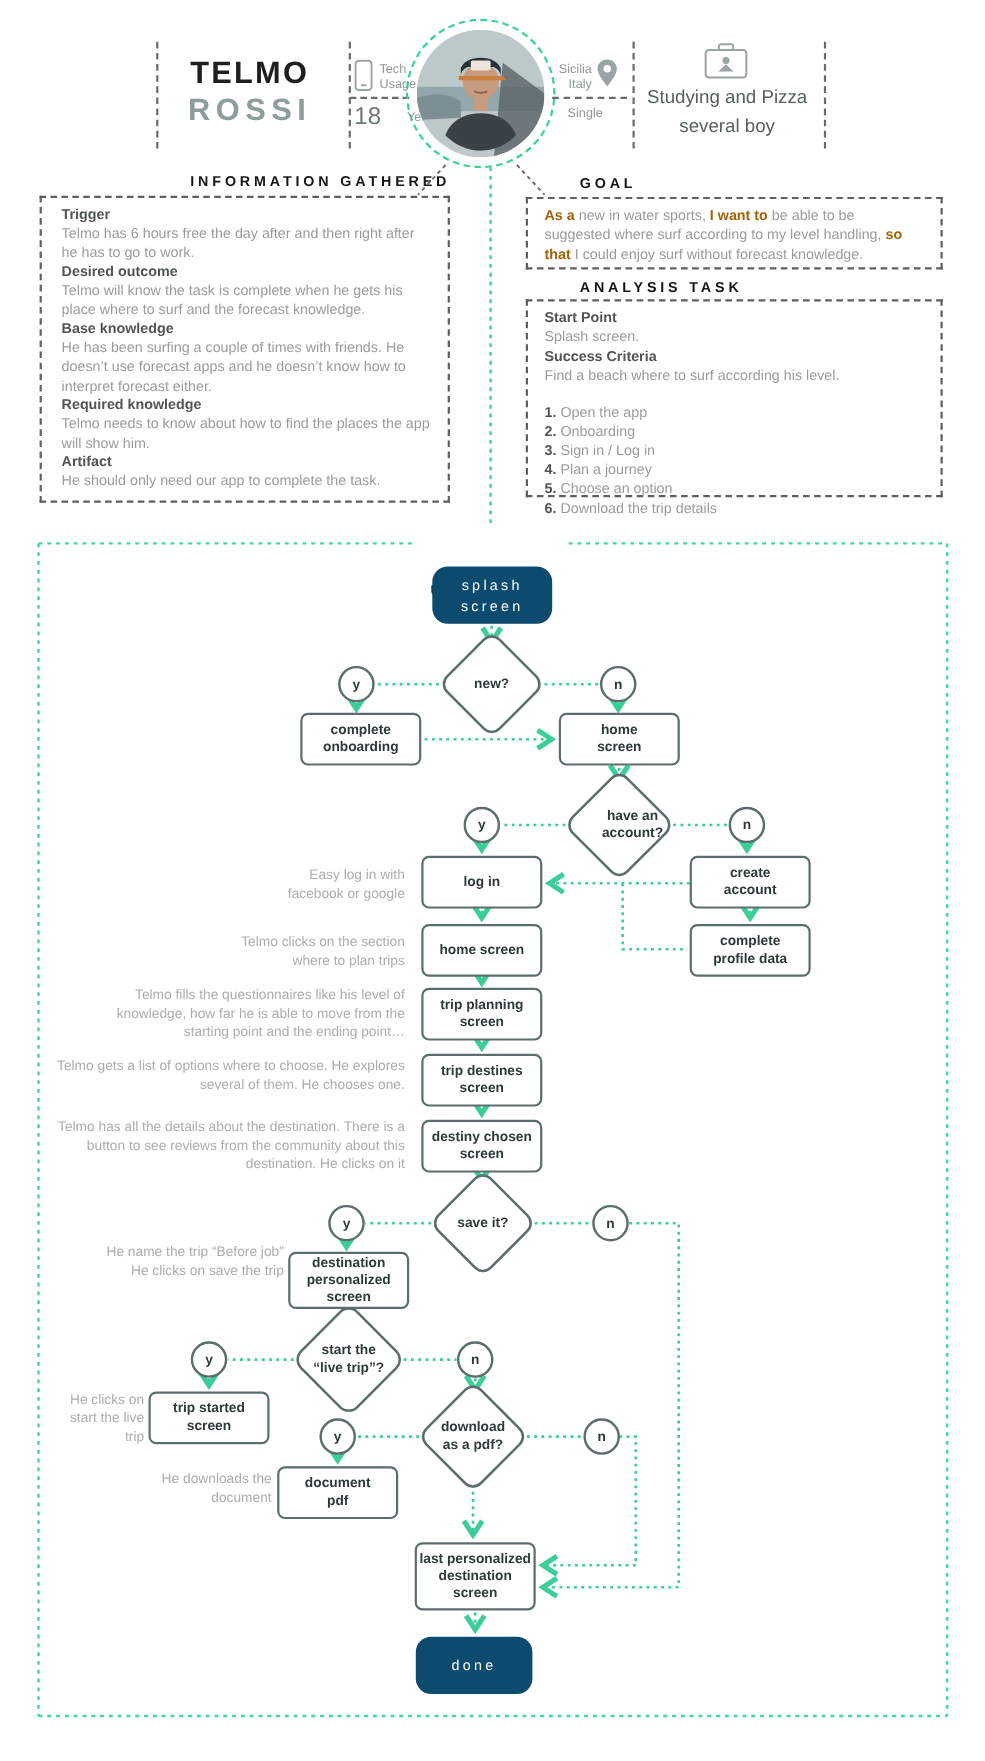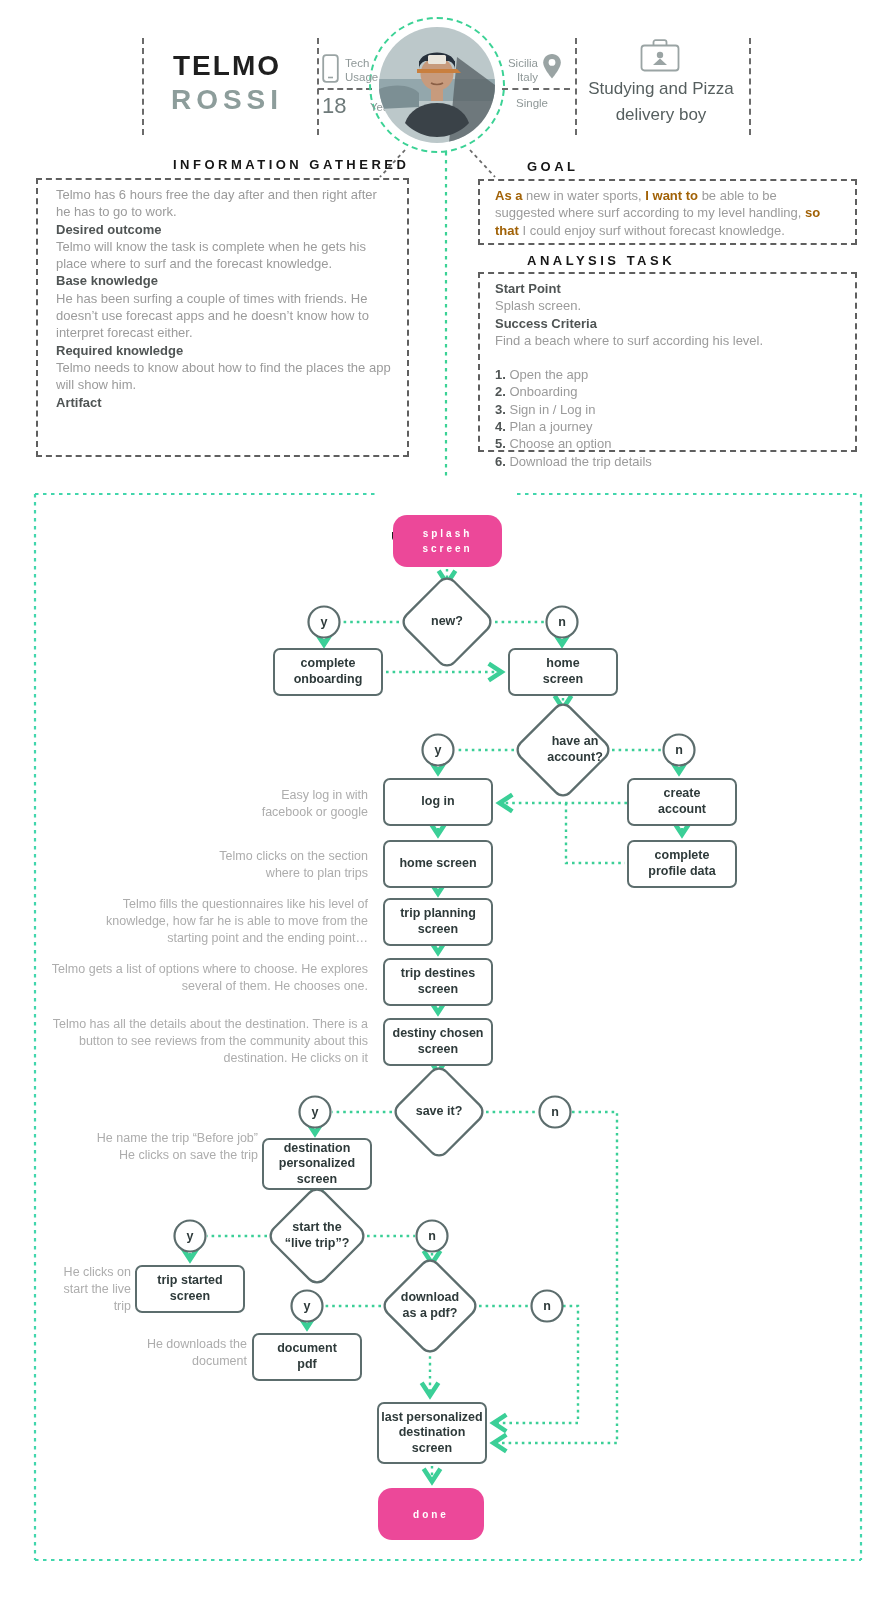--- a/index.html
+++ b/index.html
@@ -25,23 +25,23 @@
   .body-text{font-size:13px;line-height:17.3px;color:#9b9b9b;}
   .sub-head{color:#4f5454;font-weight:bold;}
   .seg-bold{color:#a16207;font-weight:bold;}
   .step-num{color:#4f5454;font-weight:bold;}
   .step-row{white-space:nowrap;}
 
   
   .flow-box{border:2.2px solid #5c6d6d;border-radius:7px;background:#fff;display:flex;
     align-items:center;justify-content:center;text-align:center;font-weight:bold;
     font-size:12.5px;color:#2e3a3a;line-height:1.25;white-space:pre-line;box-sizing:border-box;}
-  .flow-terminal{background:#ec4899;border:none;border-radius:14px;color:#ffffff;
-    letter-spacing:3px;font-size:10px;display:flex;align-items:center;justify-content:center;
-    text-align:center;font-weight:bold;white-space:pre-line;line-height:1.5;}
+  .flow-terminal{background:#0c4a6e;border:none;border-radius:14px;color:#ffffff;
+    letter-spacing:3px;font-size:13px;display:flex;align-items:center;justify-content:center;
+    text-align:center;font-weight:normal;white-space:pre-line;line-height:1.5;}
   .diamond-label{display:flex;align-items:center;justify-content:center;text-align:center;
     font-weight:bold;font-size:12.5px;color:#2e3a3a;line-height:1.25;white-space:pre-line;}
   .yn{display:flex;align-items:center;justify-content:center;font-weight:bold;
     font-size:12.5px;color:#2e3a3a;}
   .annotation{color:#adadad;font-size:12.5px;line-height:1.36;text-align:right;white-space:pre-line;}
 </style>
 </head>
 <body>
 
 <div id="stage">
@@ -178,33 +178,35 @@
 
   <div class="abs z2" style="left:640px;top:39px;">
     <svg width="40" height="33" viewBox="0 0 40 33">
         <rect x="13.5" y="1.2" width="13" height="8" rx="2" fill="none" stroke="#9aa4a4" stroke-width="1.8"></rect>
         <rect x="1.5" y="6.5" width="37" height="25" rx="3" fill="#ffffff" stroke="#9aa4a4" stroke-width="1.8"></rect>
         <circle cx="20" cy="16" r="3.2" fill="#9aa4a4"></circle>
         <path d="M13 26 L20 19.5 L27 26 Z" fill="#9aa4a4"></path>
       </svg>
   </div>
   <div class="abs occupation z2" style="left:578px;top:76px;width:166px;">Studying and Pizza
-delivery boy</div>
+several boy</div>
 
   <div class="abs sec-title" style="left:173px;top:157px;">INFORMATION GATHERED</div>
   <div class="abs dashed-box" style="left:36px;top:178px;width:369px;height:275px;"></div>
   <div class="abs body-text z2" style="left:56px;top:186px;width:336px;">
+    <div><span class="sub-head">Trigger</span></div>
     <div>Telmo has 6 hours free the day after and then right after he has to go to work.</div>
     <div><span class="sub-head">Desired outcome</span></div>
     <div>Telmo will know the task is complete when he gets his place where to surf and the forecast knowledge.</div>
     <div><span class="sub-head">Base knowledge</span></div>
     <div>He has been surfing a couple of times with friends. He doesn’t use forecast apps and he doesn’t know how to interpret forecast either.</div>
     <div><span class="sub-head">Required knowledge</span></div>
     <div>Telmo needs to know about how to find the places the app will show him.</div>
     <div><span class="sub-head">Artifact</span></div>
+    <div>He should only need our app to complete the task.</div>
   </div>
 
   <div class="abs sec-title" style="left:527px;top:159px;">GOAL</div>
   <div class="abs dashed-box" style="left:478px;top:179px;width:375px;height:62px;"></div>
   <div class="abs body-text z2" style="left:495px;top:187px;width:344px;">
     <span class="seg-bold">As a </span><span>new in water sports, </span><span class="seg-bold">I want to </span><span>be able to be suggested where surf according to my level handling, </span><span class="seg-bold">so that </span><span>I could enjoy surf without forecast knowledge.</span>
   </div>
 
   <div class="abs sec-title" style="left:527px;top:253px;">ANALYSIS TASK</div>
   <div class="abs dashed-box" style="left:478px;top:272px;width:375px;height:176px;"></div>

